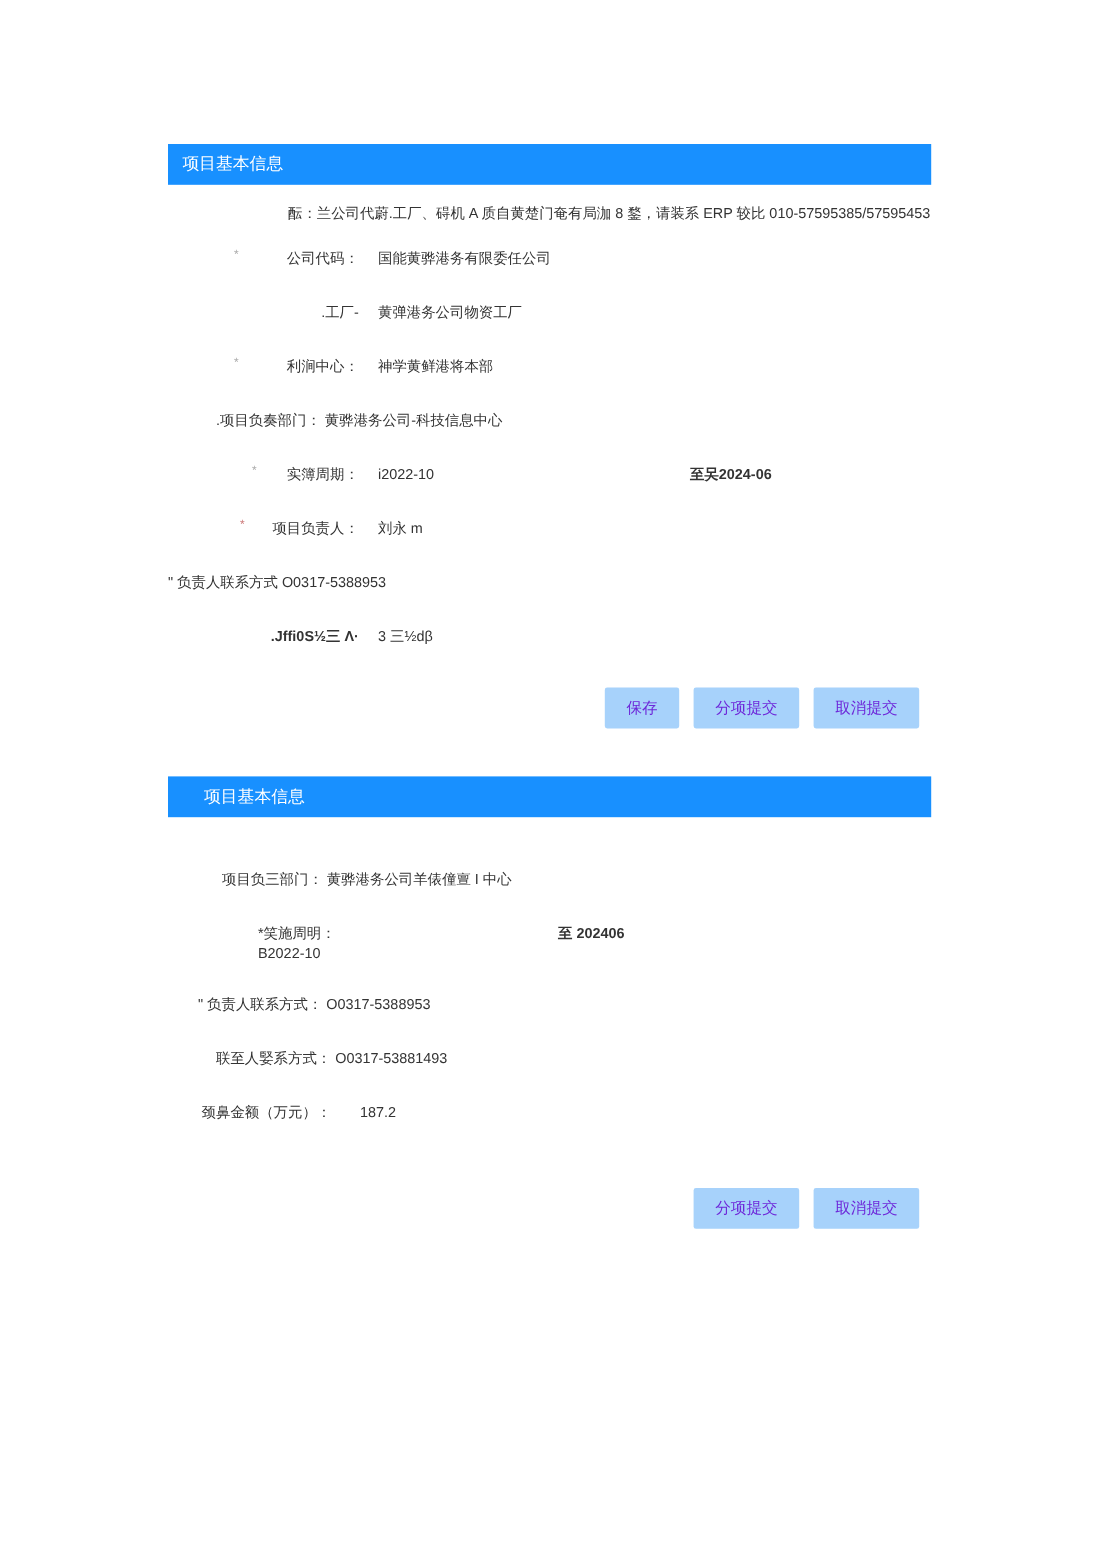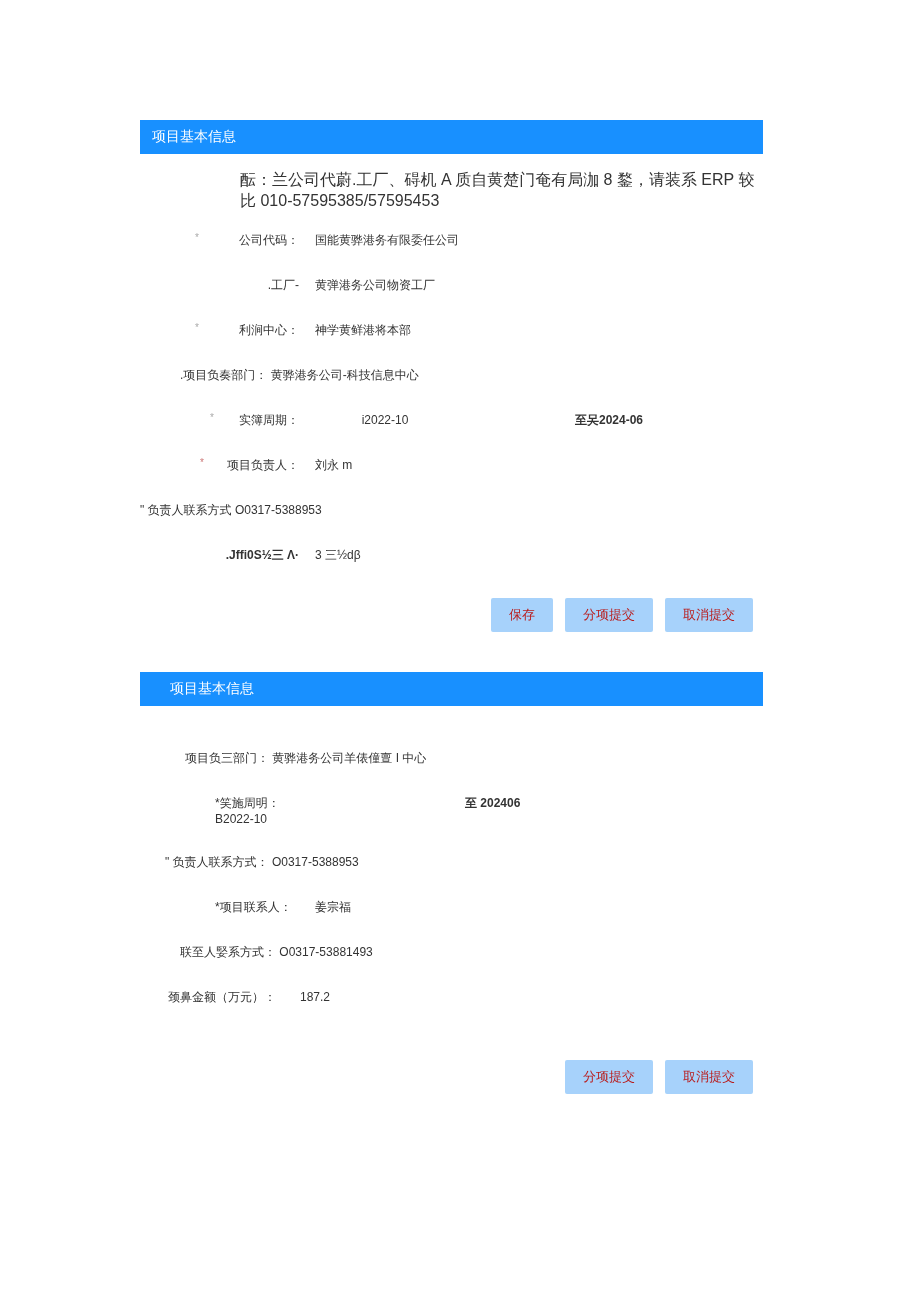--- a/index.html
+++ b/index.html
@@ -4,38 +4,38 @@
   <style>
     * { box-sizing: border-box; margin: 0; padding: 0; }
     body {
       font-family: "Microsoft YaHei", "SimSun", Arial, sans-serif;
       background: #ffffff;
       width: 920px;
       padding: 40px 0;
       color: #333;
     }
     .section-wrap {
-      margin: 80px 17px 30px 0;
+      margin: 80px 4px 30px 0;
     }
     .section-header {
       background: #1890ff;
       color: #ffffff;
       font-size: 14px;
       padding: 8px 12px;
       margin: 0 140px 0 140px;
     }
     .section-body {
       padding: 10px 140px 10px 140px;
       font-size: 12px;
       color: #333;
     }
     .note-line {
       text-align: left;
       padding: 6px 0 6px 100px;
-      font-size: 16px;
+      font-size: 12px;
     }
     .field-row {
       display: flex;
       align-items: baseline;
       padding: 14px 0;
     }
     .field-label {
       width: 165px;
       text-align: right;
       padding-right: 6px;
@@ -43,35 +43,34 @@
     }
     .field-label .ast {
       color: #aaa;
       font-size: 10px;
       position: absolute;
       left: 55px;
     }
     .field-value {
       flex: 0 0 auto;
       padding-left: 10px;
-      text-align: center;
     }
     .field-extra {
       padding-left: 120px;
       font-weight: bold;
     }
     .btn-row {
       display: flex;
       justify-content: flex-end;
       gap: 12px;
       padding: 10px 150px 10px 0;
     }
     .btn {
       background: #a7d2fb;
-      color: #b91c1c;
+      color: #6d28d9;
       border: none;
       padding: 8px 18px;
       font-size: 13px;
       cursor: pointer;
       border-radius: 2px;
     }
     .spacer { height: 20px; }
   </style>
 </head>
 <body>
@@ -169,24 +168,20 @@
     </div>
 
 
     <div class="field-row">
       <div class="field-label" style="width:auto;text-align:left;padding-left:25px">
         <span>" 负责人联系方式：</span>
         <span>O0317-5388953</span>
       </div>
     </div>
 
-    <div class="field-row">
-      <div class="field-label" style="text-align:left;padding-left:75px">*项目联系人：</div>
-      <div class="field-value">姜宗福</div>
-    </div>
 
     <div class="field-row">
       <div class="field-label" style="width:auto;text-align:left;padding-left:40px">
         <span>联至人婜系方式：</span>
         <span>O0317-53881493</span>
       </div>
     </div>
 
     <div class="field-row">
       <div class="field-label" style="text-align:center;padding-left:20px;width:150px">颈鼻金额（万元）：</div>

